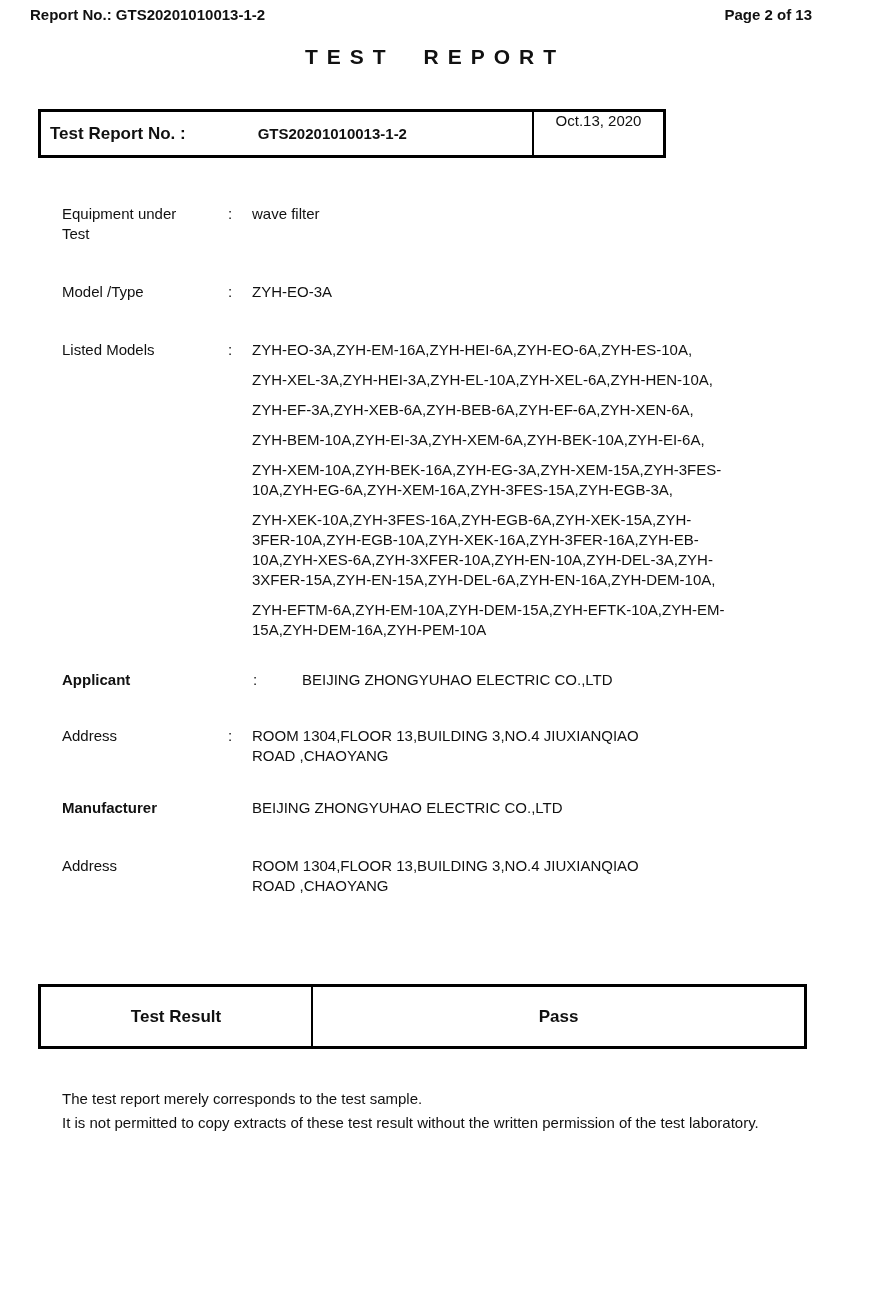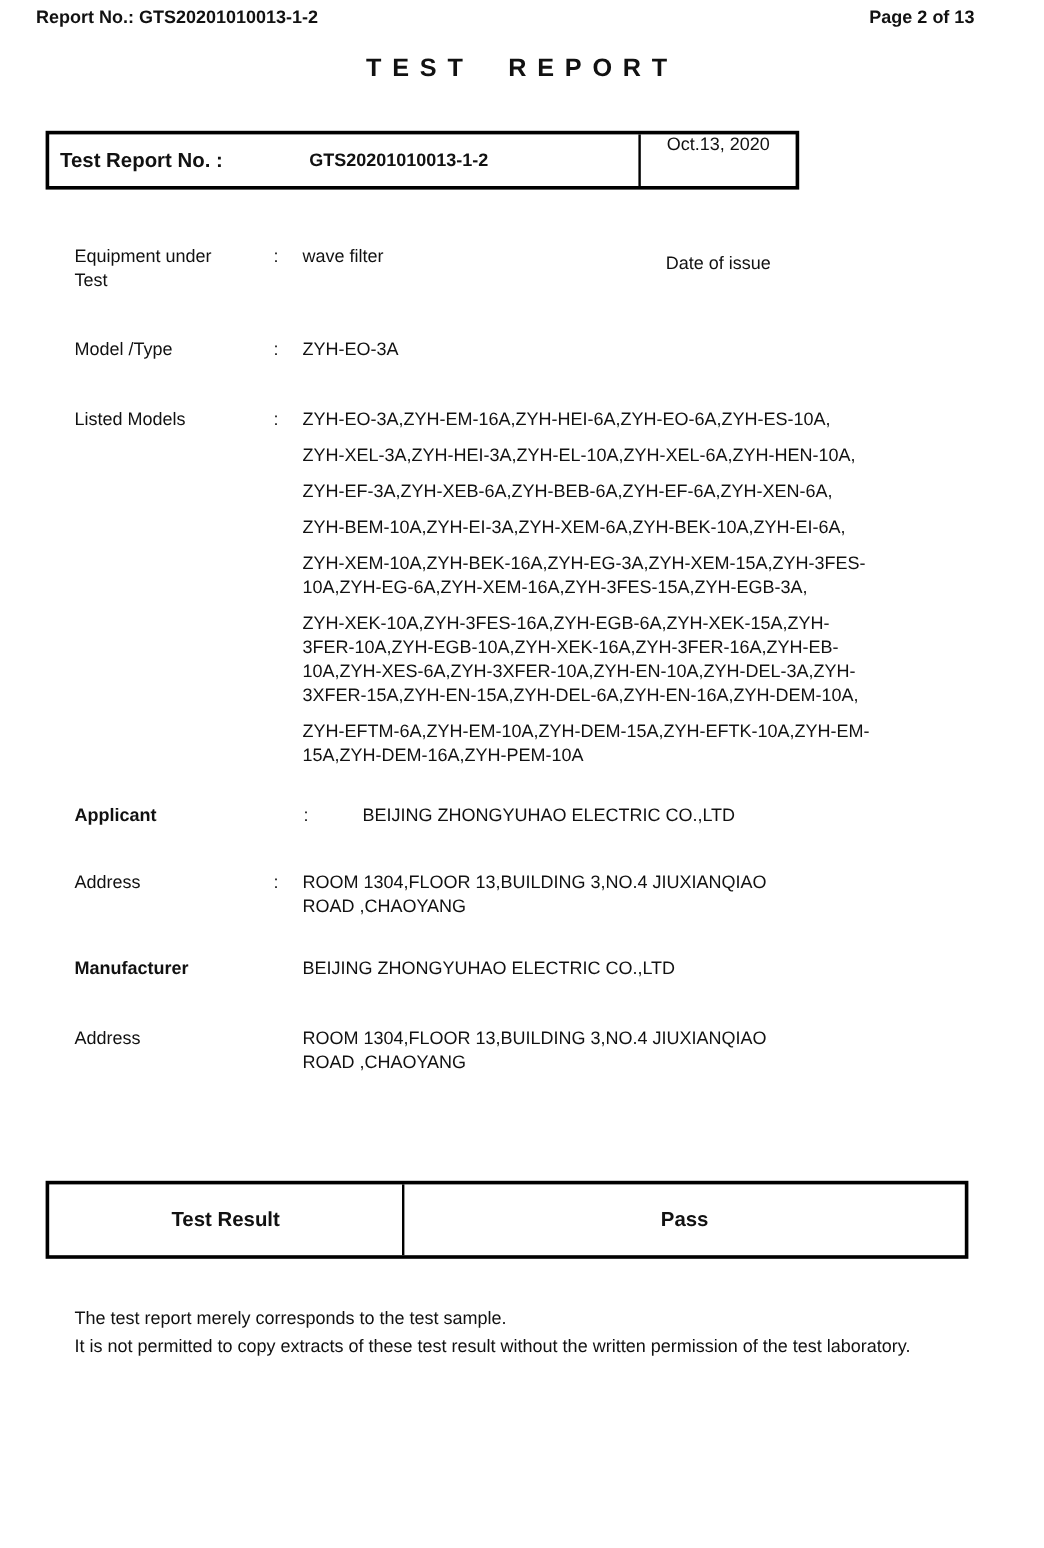--- a/index.html
+++ b/index.html
@@ -72,21 +72,21 @@
   .model-group:last-child { margin-bottom: 0; }
 
   
   .result-table {
     margin: 88px 0 0 38px;
     width: 769px; height: 65px;
     border: 3px solid #000;
     display: flex;
   }
   .res-left {
-    width: 296px;
+    width: 272px;
     border-right: 2px solid #000;
     display: flex; align-items: center; justify-content: center;
     font-size: 17px; font-weight: bold;
   }
   .res-right {
     flex: 1;
     display: flex; align-items: center; justify-content: center;
     font-size: 17px; font-weight: bold;
   }
 
@@ -111,21 +111,20 @@
   <div class="doc-title">TEST REPORT</div>
 
   <div class="report-no-table">
     <div class="rt-left">
       <span class="rt-label">Test Report No. :</span>
       <span class="rt-number">GTS20201010013-1-2</span>
     </div>
     <div class="rt-right">
       <div class="rt-date">Oct.13, 2020</div>
       <div class="rt-divider"></div>
-      <div class="rt-date-label">Date of issue</div>
     </div>
   </div>
 
   <div class="fields">
 
     <div class="field-row mb-r1">
       <div class="field-label"><span class="label-text">Equipment under Test</span></div>
       <div class="field-sep">:</div>
       <div class="field-value">wave filter</div>
     </div>

